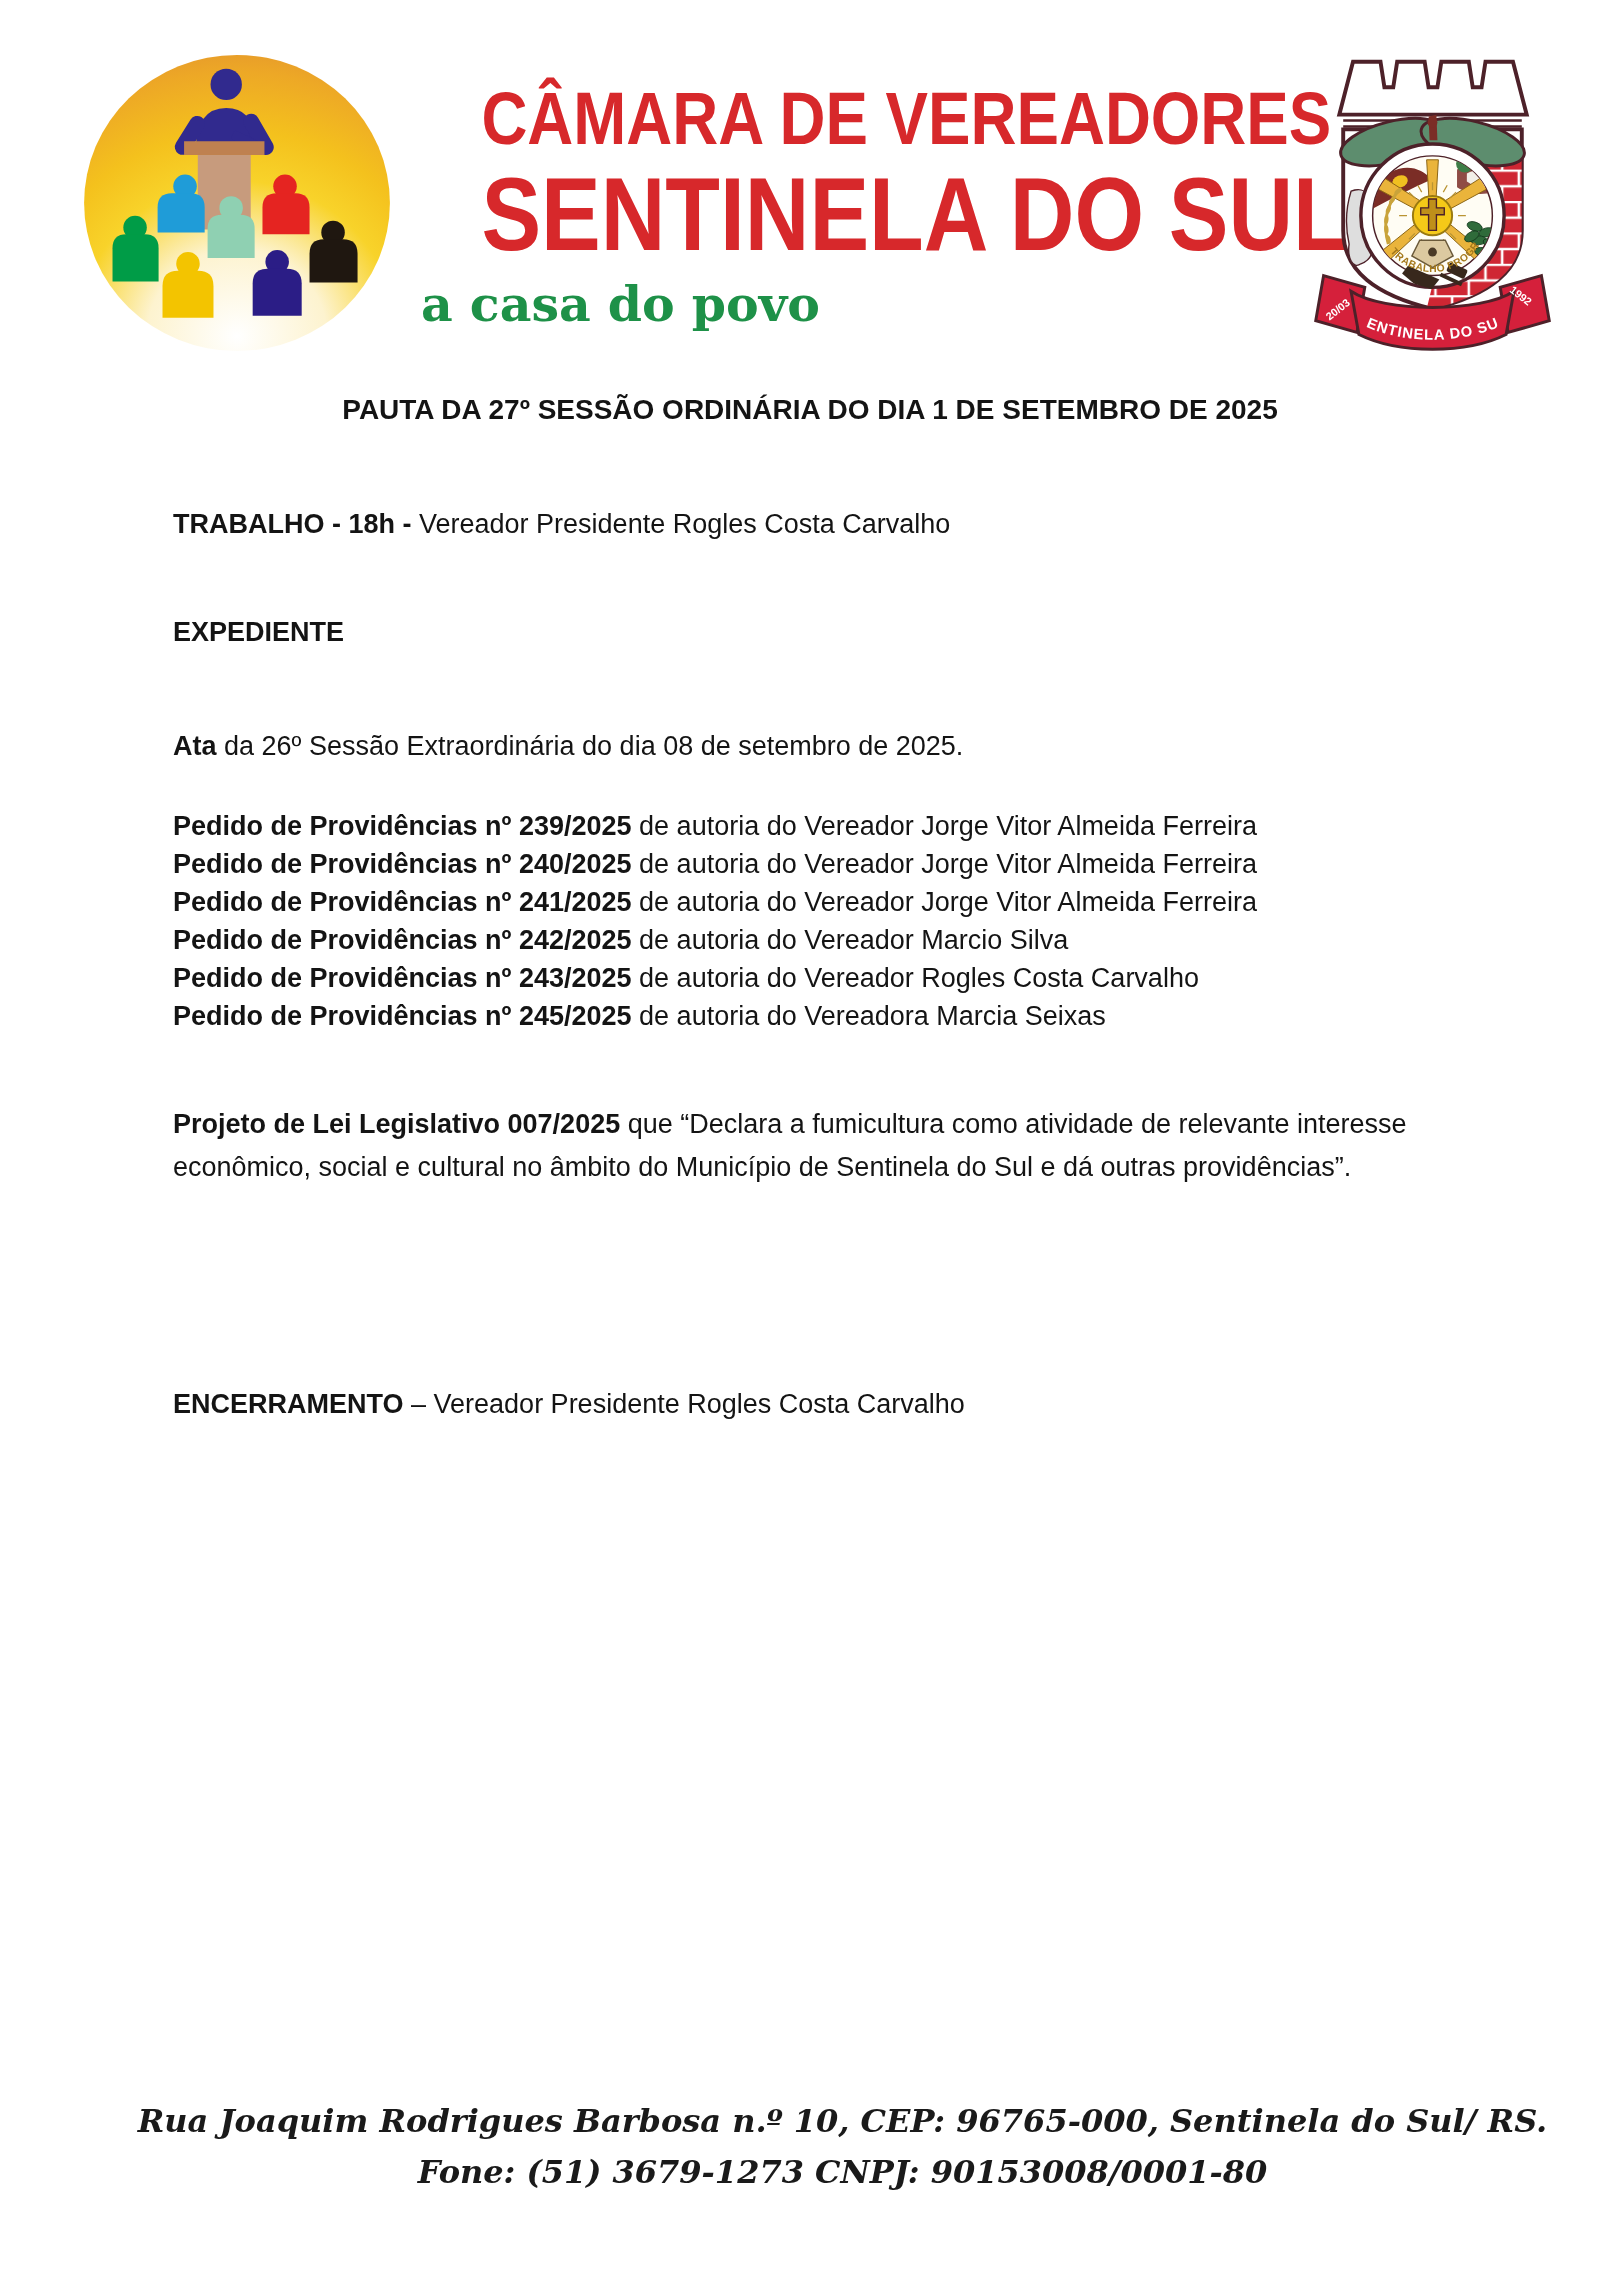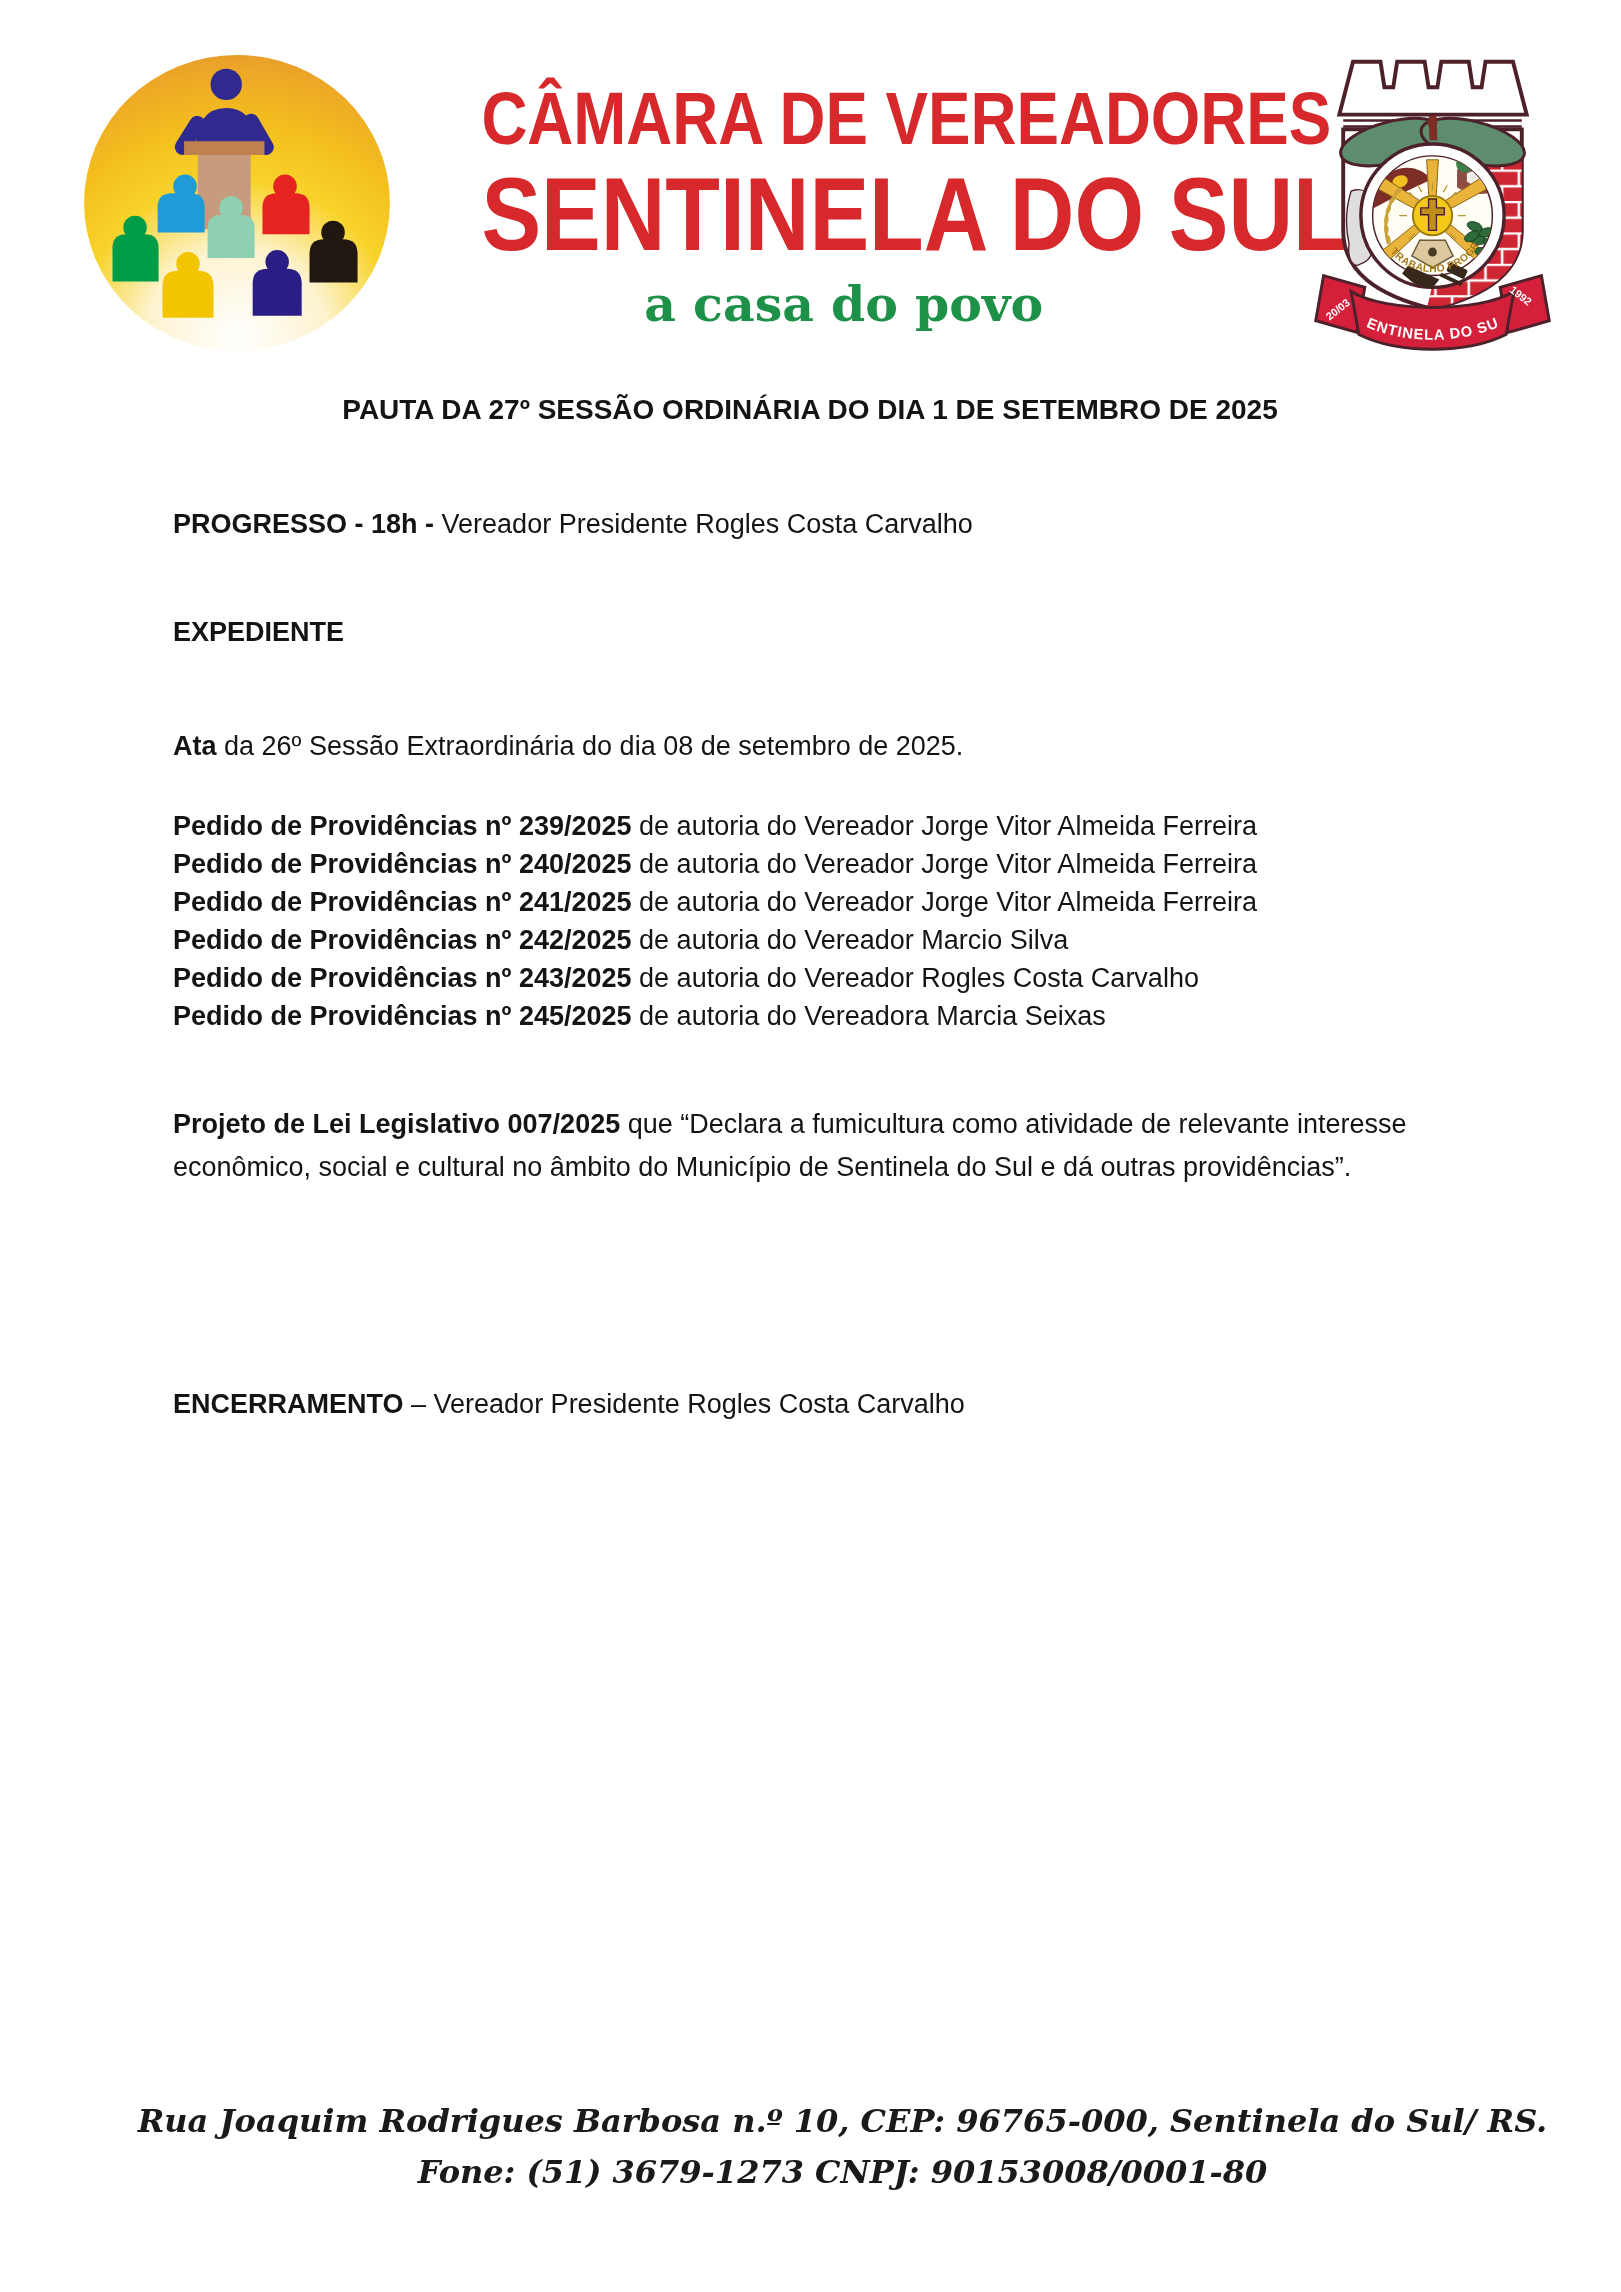--- a/index.html
+++ b/index.html
@@ -16,21 +16,21 @@
   #header-text{left:421px;top:82px;width:863px;text-align:center;}
   .org1{
     display:block;color:#d7282b;font-weight:bold;font-size:74px;line-height:1;
     transform:scaleX(0.86);transform-origin:50% 50%;letter-spacing:0px;white-space:nowrap;
   }
   .org2{
     display:block;color:#d7282b;font-weight:bold;font-size:104px;line-height:1;
     margin-top:5.9px;transform:scaleX(0.86);transform-origin:50% 50%;white-space:nowrap;
   }
   .tagline{
-    display:block;text-align:center;padding-right:17.6px;margin-top:13.7px;
+    display:block;text-align:left;padding-right:17.6px;margin-top:13.7px;
     color:#1e9148;font-weight:bold;font-size:49px;line-height:1;
     font-family:"DejaVu Serif",serif;white-space:nowrap;
   }
 
   
   .doc{font-size:27px;line-height:1.25;}
   #title{left:173px;top:392px;width:1274px;text-align:center;font-weight:bold;font-size:28px;}
   #abertura{left:173px;top:508px;width:1294px;}
   #expediente{left:173px;top:616px;width:784px;font-weight:bold;}
   #ata{left:173px;top:730px;width:1294px;}
@@ -210,21 +210,21 @@
       <textPath href="#ribbonArc" startOffset="50%" text-anchor="middle">SENTINELA DO SUL</textPath>
     </text>
     <text font-size="11" font-weight="bold" fill="#ffffff" transform="translate(20,282) rotate(-38)">20/03</text>
     <text font-size="11" font-weight="bold" fill="#ffffff" transform="translate(203,252) rotate(38)">1992</text>
   </g>
 </svg>
 
 <div id="title" class="abs doc">PAUTA DA 27º SESSÃO ORDINÁRIA DO DIA 1 DE SETEMBRO DE 2025</div>
 
 <p id="abertura" class="abs doc" style="margin:0;">
-  <b>PROGRESSO - 18h -</b><span> Vereador Presidente Rogles Costa Carvalho</span>
+  <b>TRABALHO - 18h -</b><span> Vereador Presidente Rogles Costa Carvalho</span>
 </p>
 
 <div id="expediente" class="abs doc">EXPEDIENTE</div>
 
 <p id="ata" class="abs doc" style="margin:0;">
   <b>Ata</b><span> da 26º Sessão Extraordinária do dia 08 de setembro de 2025.</span>
 </p>
 
 <div id="pedidos-list" class="abs doc">
     <div><b>Pedido de Providências nº 239/2025</b><span> de autoria do Vereador Jorge Vitor Almeida Ferreira</span></div>

